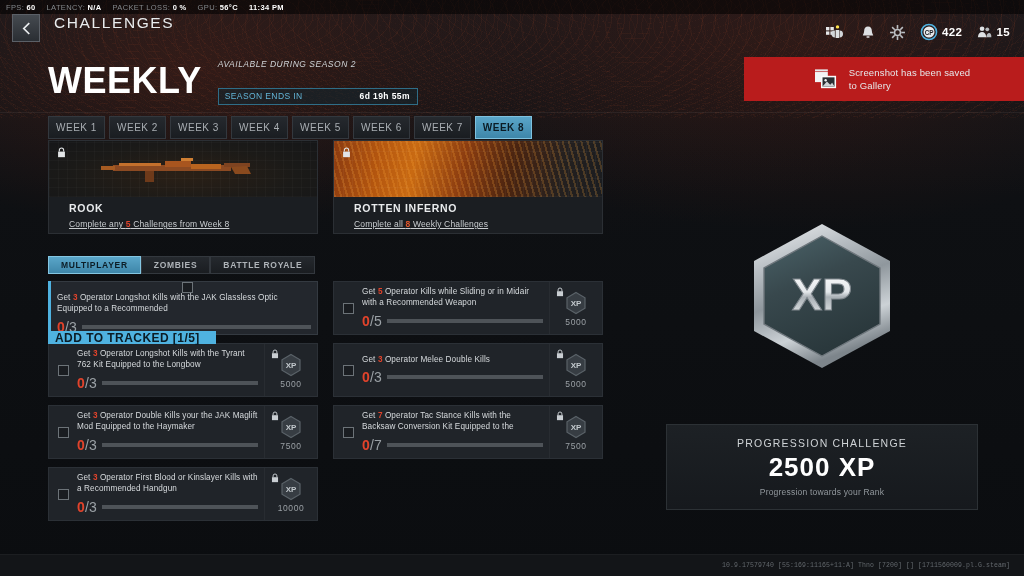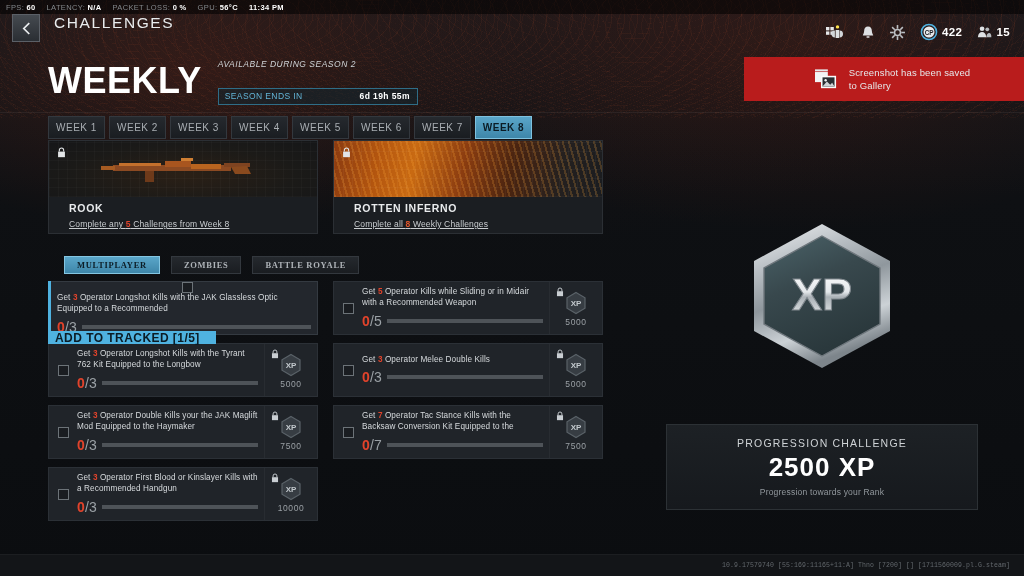--- a/index.html
+++ b/index.html
@@ -164,21 +164,21 @@
   }
   .reward-desc{ font-size:8.5px; color:#c9cdd0; letter-spacing:.15px; margin-bottom:4px;text-decoration:underline; }
   .hl-red{ color:#e2432b; font-weight:bold; }
   .hl-orange{ color:#e2562b; font-weight:bold; }
   .reward-prog{ display:flex; align-items:center; gap:5px; }
   .prog-frac{ font-size:14px; letter-spacing:.2px; color:#9aa0a5; white-space:nowrap; }
   .prog-frac b{ color:#e2432b; font-weight:bold; }
 
   
   #mode-tabs{
-    position:absolute; left:64px; top:256px; display:flex; gap:11px; z-index:17;font-family:Liberation Serif, serif;
+    position:absolute; left:48px; top:256px; display:flex; gap:0; z-index:17;
   }
   .mtab{
     height:18px; padding:0 12px; display:flex; align-items:center; justify-content:center;
     font-size:8.5px; letter-spacing:.7px; font-weight:bold; cursor:pointer;
     background:linear-gradient(180deg,#25292e,#1a1d21);
     border:1px solid #33383e; color:#aeb3b8;
   }
   .mtab.active{
     background:linear-gradient(180deg,#5aa6c9,#3e86a9);
     border-color:#84c6e2; color:#0c1d26;

